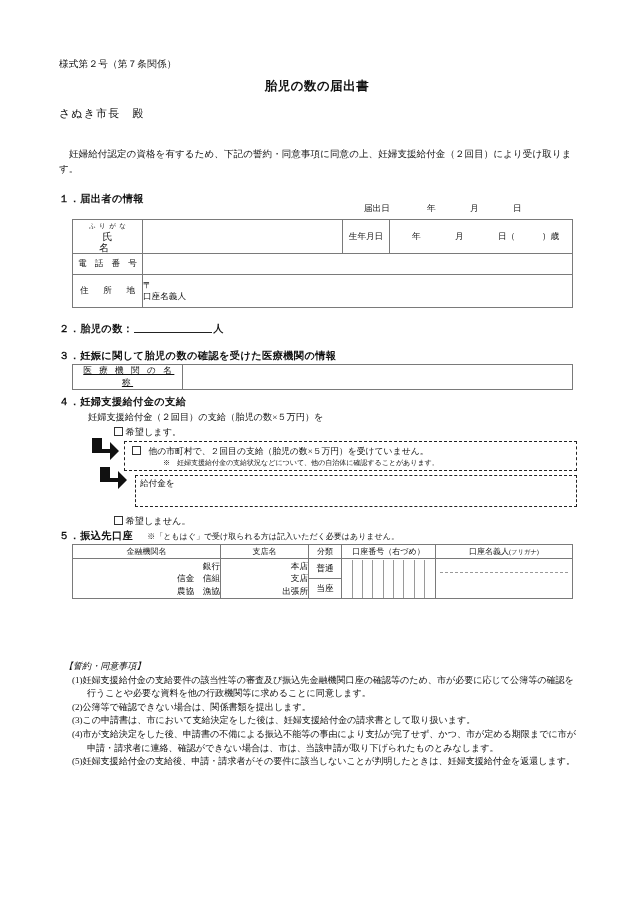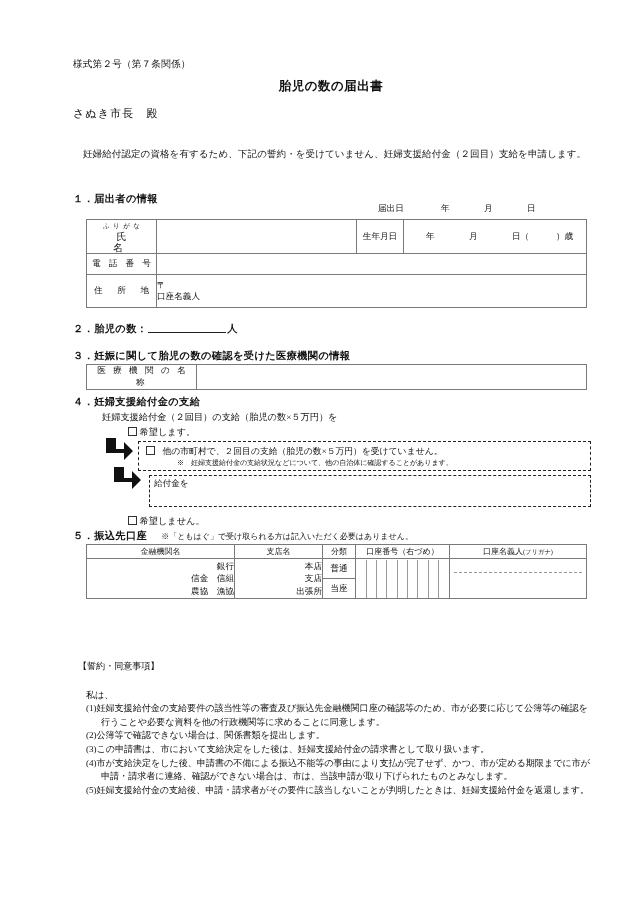--- a/index.html
+++ b/index.html
@@ -11,21 +11,21 @@
     width: 630px;
     height: 903px;
     position: relative;
     font-family: "Liberation Serif", "DejaVu Serif", serif;
     color: #111111;
     font-size: 9.2px;
     overflow: hidden;
   }
   .page {
     position: absolute;
-    left: 16px; top: 0;
+    left: 2px; top: 0;
     width: 508px; height: 903px;
   }
 
   
   .form-no {
     position: absolute;
     left: 57px; top: 58px;
     font-size: 9.6px;
     letter-spacing: .2px;
     white-space: nowrap;
@@ -231,39 +231,39 @@
 
   
   #pledge {
     position: absolute;
     left: 62px; top: 660px;
     width: 512px;
     font-size: 9.1px;
     line-height: 13.6px;
     letter-spacing: -.05px;
   }
-  #pledge .ttl { display: block; margin-bottom: 15px; }
+  #pledge .ttl { display: block; margin-bottom: 0px; font-style: italic; }
   #pledge .watashi { display: block; padding-left: 8px; }
   #pledge ol { list-style: none; margin: 0; padding: 0 0 0 8px; }
   #pledge li {
     padding-left: 15px;
     text-indent: -15px;
     margin: 0;
   }
   #pledge li .num { display: inline; }
 </style>
 </head>
 <body>
 
 <div class="page">
 
   <div class="form-no">様式第２号（第７条関係）</div>
   <div class="doc-title">胎児の数の届出書</div>
   <div class="addressee">さぬき市長　殿</div>
-  <div class="intro">妊婦給付認定の資格を有するため、下記の誓約・を受けていません、妊婦支援給付金（２回目）支給を申請します。</div>
+  <div class="intro">妊婦給付認定の資格を有するため、下記の誓約・同意事項に同意の上、妊婦支援給付金（２回目）により受け取ります。</div>
 
   <div class="sec-head" style="left:57px; top:192px;">１．届出者の情報</div>
 
   <div class="date-row">
     <span style="left:292px;">届出日</span>
     <span style="left:355px;">年</span>
     <span style="left:398px;">月</span>
     <span style="left:441px;">日</span>
   </div>
 
@@ -310,21 +310,21 @@
   </div>
 
   <div class="sec-head" id="sec3">３．妊娠に関して胎児の数の確認を受けた医療機関の情報</div>
   <table class="tbl" id="tbl-hospital">
     <colgroup>
         <col style="width:110px">
         <col style="width:390px">
       </colgroup>
     <tbody>
       <tr>
-        <td style="text-align:center;letter-spacing:2.6px;text-indent:2.6px;">医 療 機 関 の 名 称</td>
+        <td style="text-align:center;letter-spacing:2.6px;text-indent:2.6px;text-decoration:underline;">医 療 機 関 の 名 称</td>
         <td></td>
       </tr>
     </tbody>
   </table>
 
   <div class="sec-head" id="sec4">４．妊婦支援給付金の支給</div>
   <div class="s4-line1">妊婦支援給付金（２回目）の支給（胎児の数×５万円）を</div>
 
   <div class="opt" id="opt-yes">
     <span class="cb"></span><span>希望します。</span>
@@ -412,21 +412,20 @@
         </td>
         <td class="holder-cell">
           <div class="holder-dash"></div>
         </td>
       </tr>
     </tbody>
   </table>
 
   <div id="pledge">
     <span class="ttl">【誓約・同意事項】</span>
-    <span class="watashi">私は、</span>
     <ol>
       <li><span class="num">(1)</span><span>妊婦支援給付金の支給要件の該当性等の審査及び振込先金融機関口座の確認等のため、市が必要に応じて公簿等の確認を行うことや必要な資料を他の行政機関等に求めることに同意します。</span></li>
       <li><span class="num">(2)</span><span>公簿等で確認できない場合は、関係書類を提出します。</span></li>
       <li><span class="num">(3)</span><span>この申請書は、市において支給決定をした後は、妊婦支援給付金の請求書として取り扱います。</span></li>
       <li><span class="num">(4)</span><span>市が支給決定をした後、申請書の不備による振込不能等の事由により支払が完了せず、かつ、市が定める期限までに市が申請・請求者に連絡、確認ができない場合は、市は、当該申請が取り下げられたものとみなします。</span></li>
       <li><span class="num">(5)</span><span>妊婦支援給付金の支給後、申請・請求者がその要件に該当しないことが判明したときは、妊婦支援給付金を返還します。</span></li>
     </ol>
   </div>
 
 </div>

